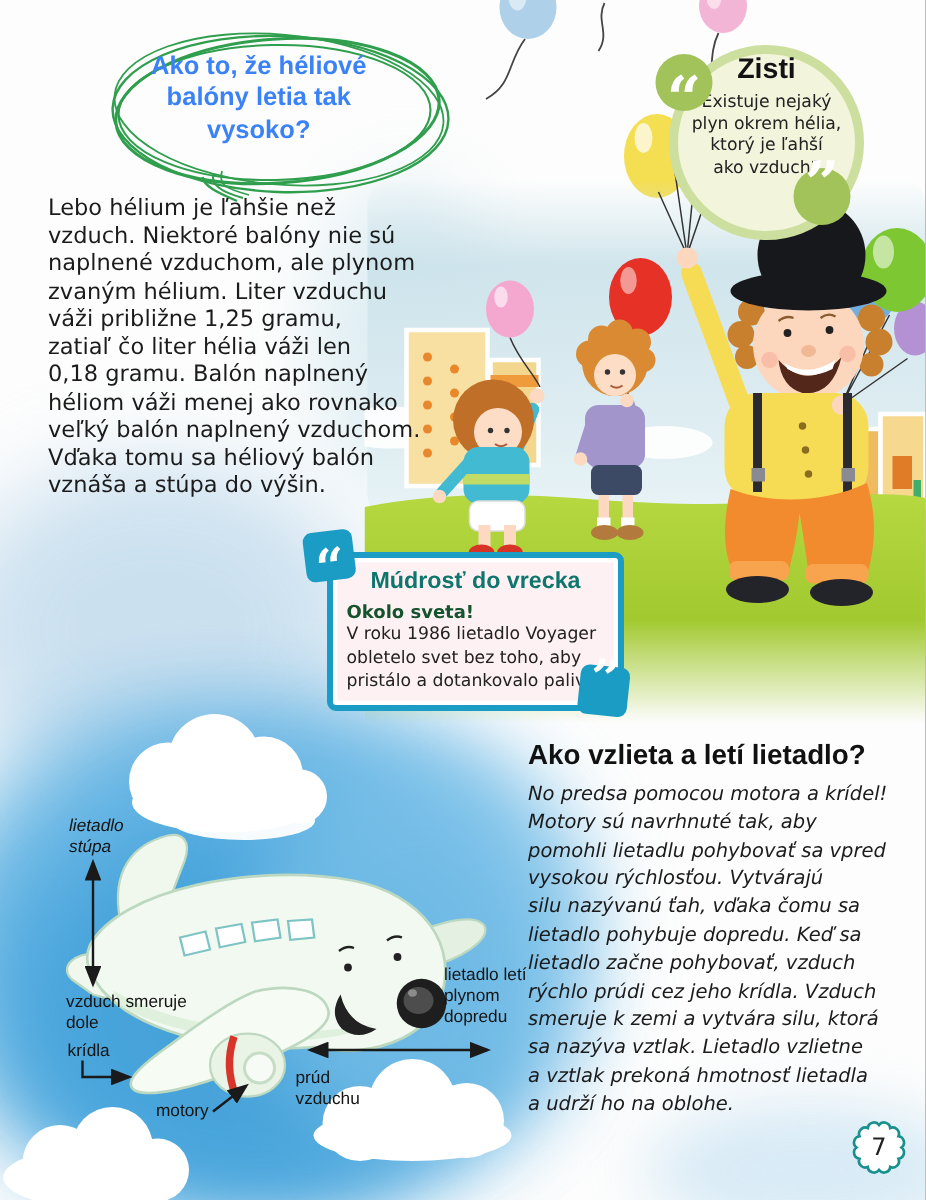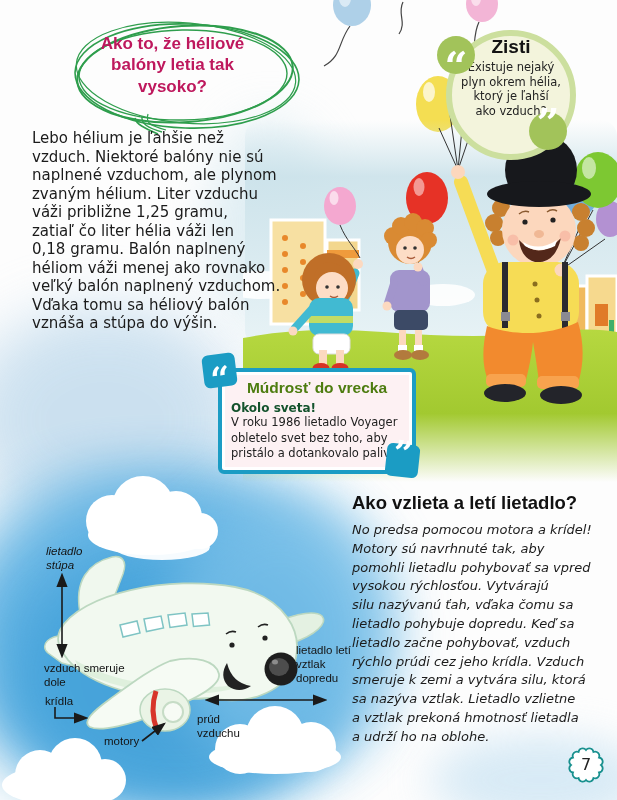--- a/index.html
+++ b/index.html
@@ -24,21 +24,21 @@
   .washA{left:-60px;top:455px;width:450px;height:370px;filter:blur(22px);opacity:.95;
     background:radial-gradient(ellipse at 50% 50%, #5bb0e2 0%, #5bb0e2 55%, rgba(91,176,226,0) 78%);}
   .washB{left:0px;top:540px;width:350px;height:270px;filter:blur(16px);opacity:.9;
     background:radial-gradient(ellipse at 50% 50%, #3f9fd8 0%, #47a4db 55%, rgba(63,159,216,0) 78%);}
   .washC{left:150px;top:480px;width:260px;height:300px;filter:blur(24px);opacity:.7;
     background:radial-gradient(ellipse at 50% 50%, #7fc3ea 0%, #7fc3ea 50%, rgba(127,195,234,0) 75%);}
   .washF{left:420px;top:730px;width:240px;height:100px;filter:blur(18px);opacity:.8;
     background:radial-gradient(ellipse at 50% 50%, #cfe6f4 0%, #cfe6f4 50%, rgba(207,230,244,0) 78%);}
   
   #bubble-text{left:75px;top:33px;width:195px;text-align:center;
-    font-family:"Liberation Sans",sans-serif;font-weight:bold;font-size:17px;line-height:1.25;color:#be185d;}
+    font-family:"Liberation Sans",sans-serif;font-weight:bold;font-size:17px;line-height:1.25;color:#3b82f6;}
   
   #findout{left:446px;top:30px;width:130px;height:130px;border-radius:50%;
     background:var(--findout-fill);border:6px solid var(--findout-ring);text-align:center;}
   #findout .fo-title{font-family:"Liberation Sans",sans-serif;font-weight:bold;font-size:19px;color:#131313;}
   #findout .fo-text{font-size:11.5px;line-height:1.28;margin-top:2px;color:#222;}
   .qmark{position:absolute;color:#fff;font-family:"DejaVu Serif",serif;font-weight:bold;text-align:center;}
   .qmark.round{border-radius:50%;background:var(--quote-green);}
   .qmark.square{border-radius:6px;background:var(--teal);}
   .qmark span{display:block;}
   #q-zisti-open{left:437px;top:36px;width:38px;height:38px;}
@@ -52,21 +52,21 @@
   
   #intro{left:32px;top:129px;width:286px;font-size:15px;line-height:18.5px;color:#1b1b1b;}
   #flight-head{left:352px;top:492px;width:260px;font-family:"Liberation Sans",sans-serif;
     font-weight:bold;font-size:18.5px;color:#111;}
   #flight-par{left:352px;top:521px;width:262px;font-size:13px;line-height:18.8px;color:#1b1b1b;font-style:italic;}
   
   #wisdom{left:218px;top:368px;width:198px;background:var(--wisdom-fill);
     border:4px solid var(--teal);border-radius:6px;box-shadow:inset 0 0 0 3px #fff;
     padding:7px 9px 8px 9px;}
   #wisdom .w-title{text-align:center;font-family:"Liberation Sans",sans-serif;font-weight:bold;
-    font-size:15.5px;color:#4d7c0f;margin-bottom:4px;}
+    font-size:15.5px;color:#0f766e;margin-bottom:4px;}
   #wisdom .w-sub{font-weight:bold;font-size:12px;color:#14532d;}
   #wisdom .w-text{font-size:11.5px;line-height:1.35;color:#222;}
   
   .dlabel{font-family:"Liberation Sans",sans-serif;font-size:11.5px;line-height:14px;color:#141414;}
   #lbl-climb{left:46px;top:544px;font-style:italic;}
   #lbl-airdown{left:44px;top:661px;}
   #lbl-wings{left:45px;top:694px;}
   #lbl-engines{left:104px;top:734px;}
   #lbl-forward{left:296px;top:643px;}
   #lbl-airflow{left:197px;top:700px;margin-top:12px;}
@@ -385,21 +385,21 @@
     </g>
   </svg>
 
   <div class="abs dlabel preline" id="lbl-climb">lietadlo
 stúpa</div>
   <div class="abs dlabel preline" id="lbl-airdown">vzduch smeruje
 dole</div>
   <div class="abs dlabel" id="lbl-wings">krídla</div>
   <div class="abs dlabel" id="lbl-engines">motory</div>
   <div class="abs dlabel preline" id="lbl-forward">lietadlo letí
-vztlak
+plynom
 dopredu</div>
   <div class="abs dlabel preline" id="lbl-airflow">prúd
 vzduchu</div>
 
   <svg class="abs" id="badge" viewBox="0 0 40 40">
     <path d="M 20 5 A 4.2 4.2 0 0 1 27.5 7.01 A 4.2 4.2 0 0 1 32.99 12.5 A 4.2 4.2 0 0 1 35 20
              A 4.2 4.2 0 0 1 32.99 27.5 A 4.2 4.2 0 0 1 27.5 32.99 A 4.2 4.2 0 0 1 20 35
              A 4.2 4.2 0 0 1 12.5 32.99 A 4.2 4.2 0 0 1 7.01 27.5 A 4.2 4.2 0 0 1 5 20
              A 4.2 4.2 0 0 1 7.01 12.5 A 4.2 4.2 0 0 1 12.5 7.01 A 4.2 4.2 0 0 1 20 5 Z" fill="#ffffff" stroke="var(--badge-teal,#18908e)" stroke-width="1.8"></path>
   </svg>

